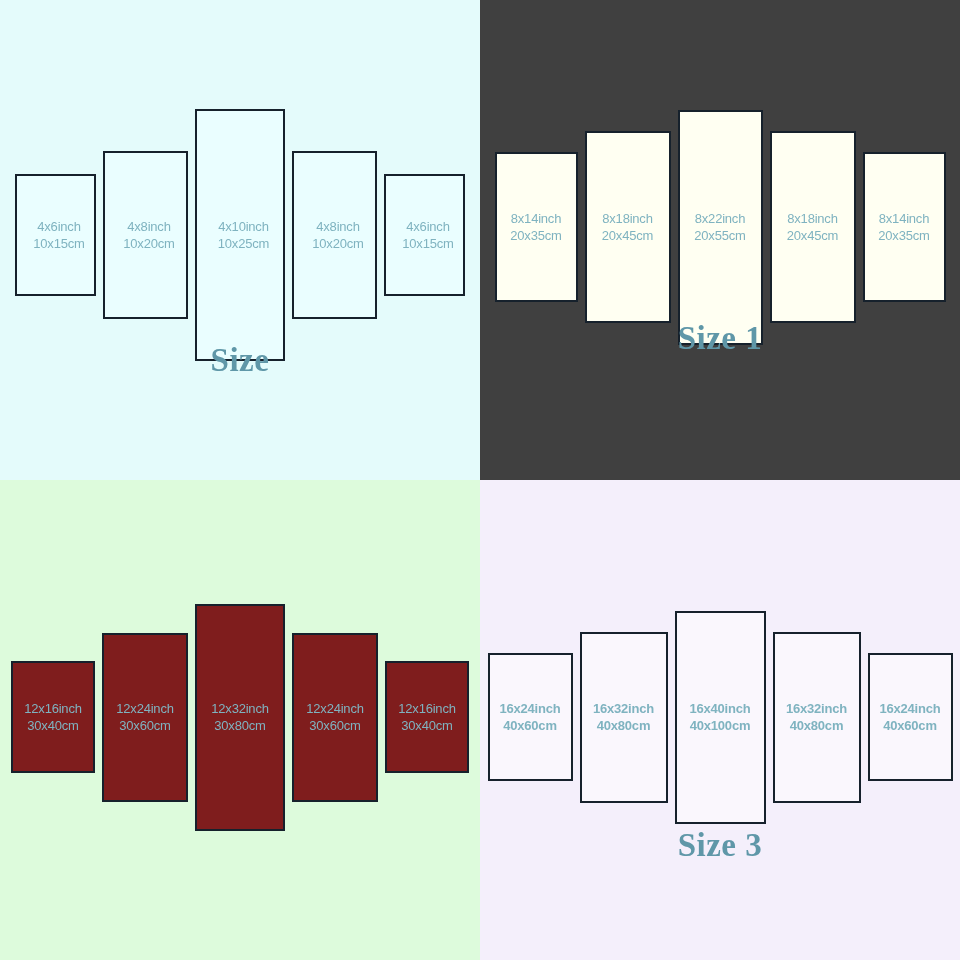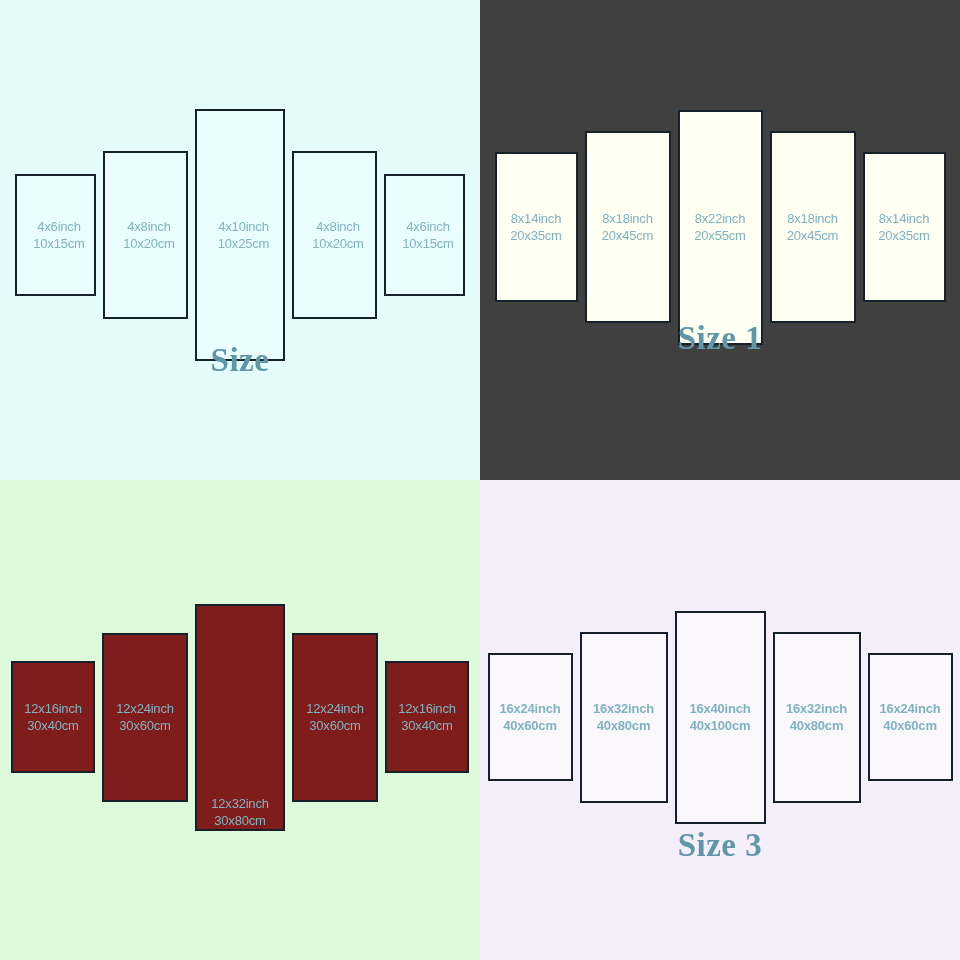--- a/index.html
+++ b/index.html
@@ -87,21 +87,21 @@
   <div class="quad q2">
     <div class="panels" style="top: 72px;">
         <div class="panel" style="width: 84px; height: 112px;">
           <div class="lbl">12x16inch</div>
           <div class="lbl">30x40cm</div>
         </div>
         <div class="panel" style="width: 86px; height: 169px;">
           <div class="lbl">12x24inch</div>
           <div class="lbl">30x60cm</div>
         </div>
-        <div class="panel" style="width: 90px; height: 227px; justify-content: flex-end;">
+        <div class="panel" style="width: 90px; height: 227px;">
           <div class="lbl">12x32inch</div>
           <div class="lbl">30x80cm</div>
         </div>
         <div class="panel" style="width: 86px; height: 169px;">
           <div class="lbl">12x24inch</div>
           <div class="lbl">30x60cm</div>
         </div>
         <div class="panel" style="width: 84px; height: 112px;">
           <div class="lbl">12x16inch</div>
           <div class="lbl">30x40cm</div>

